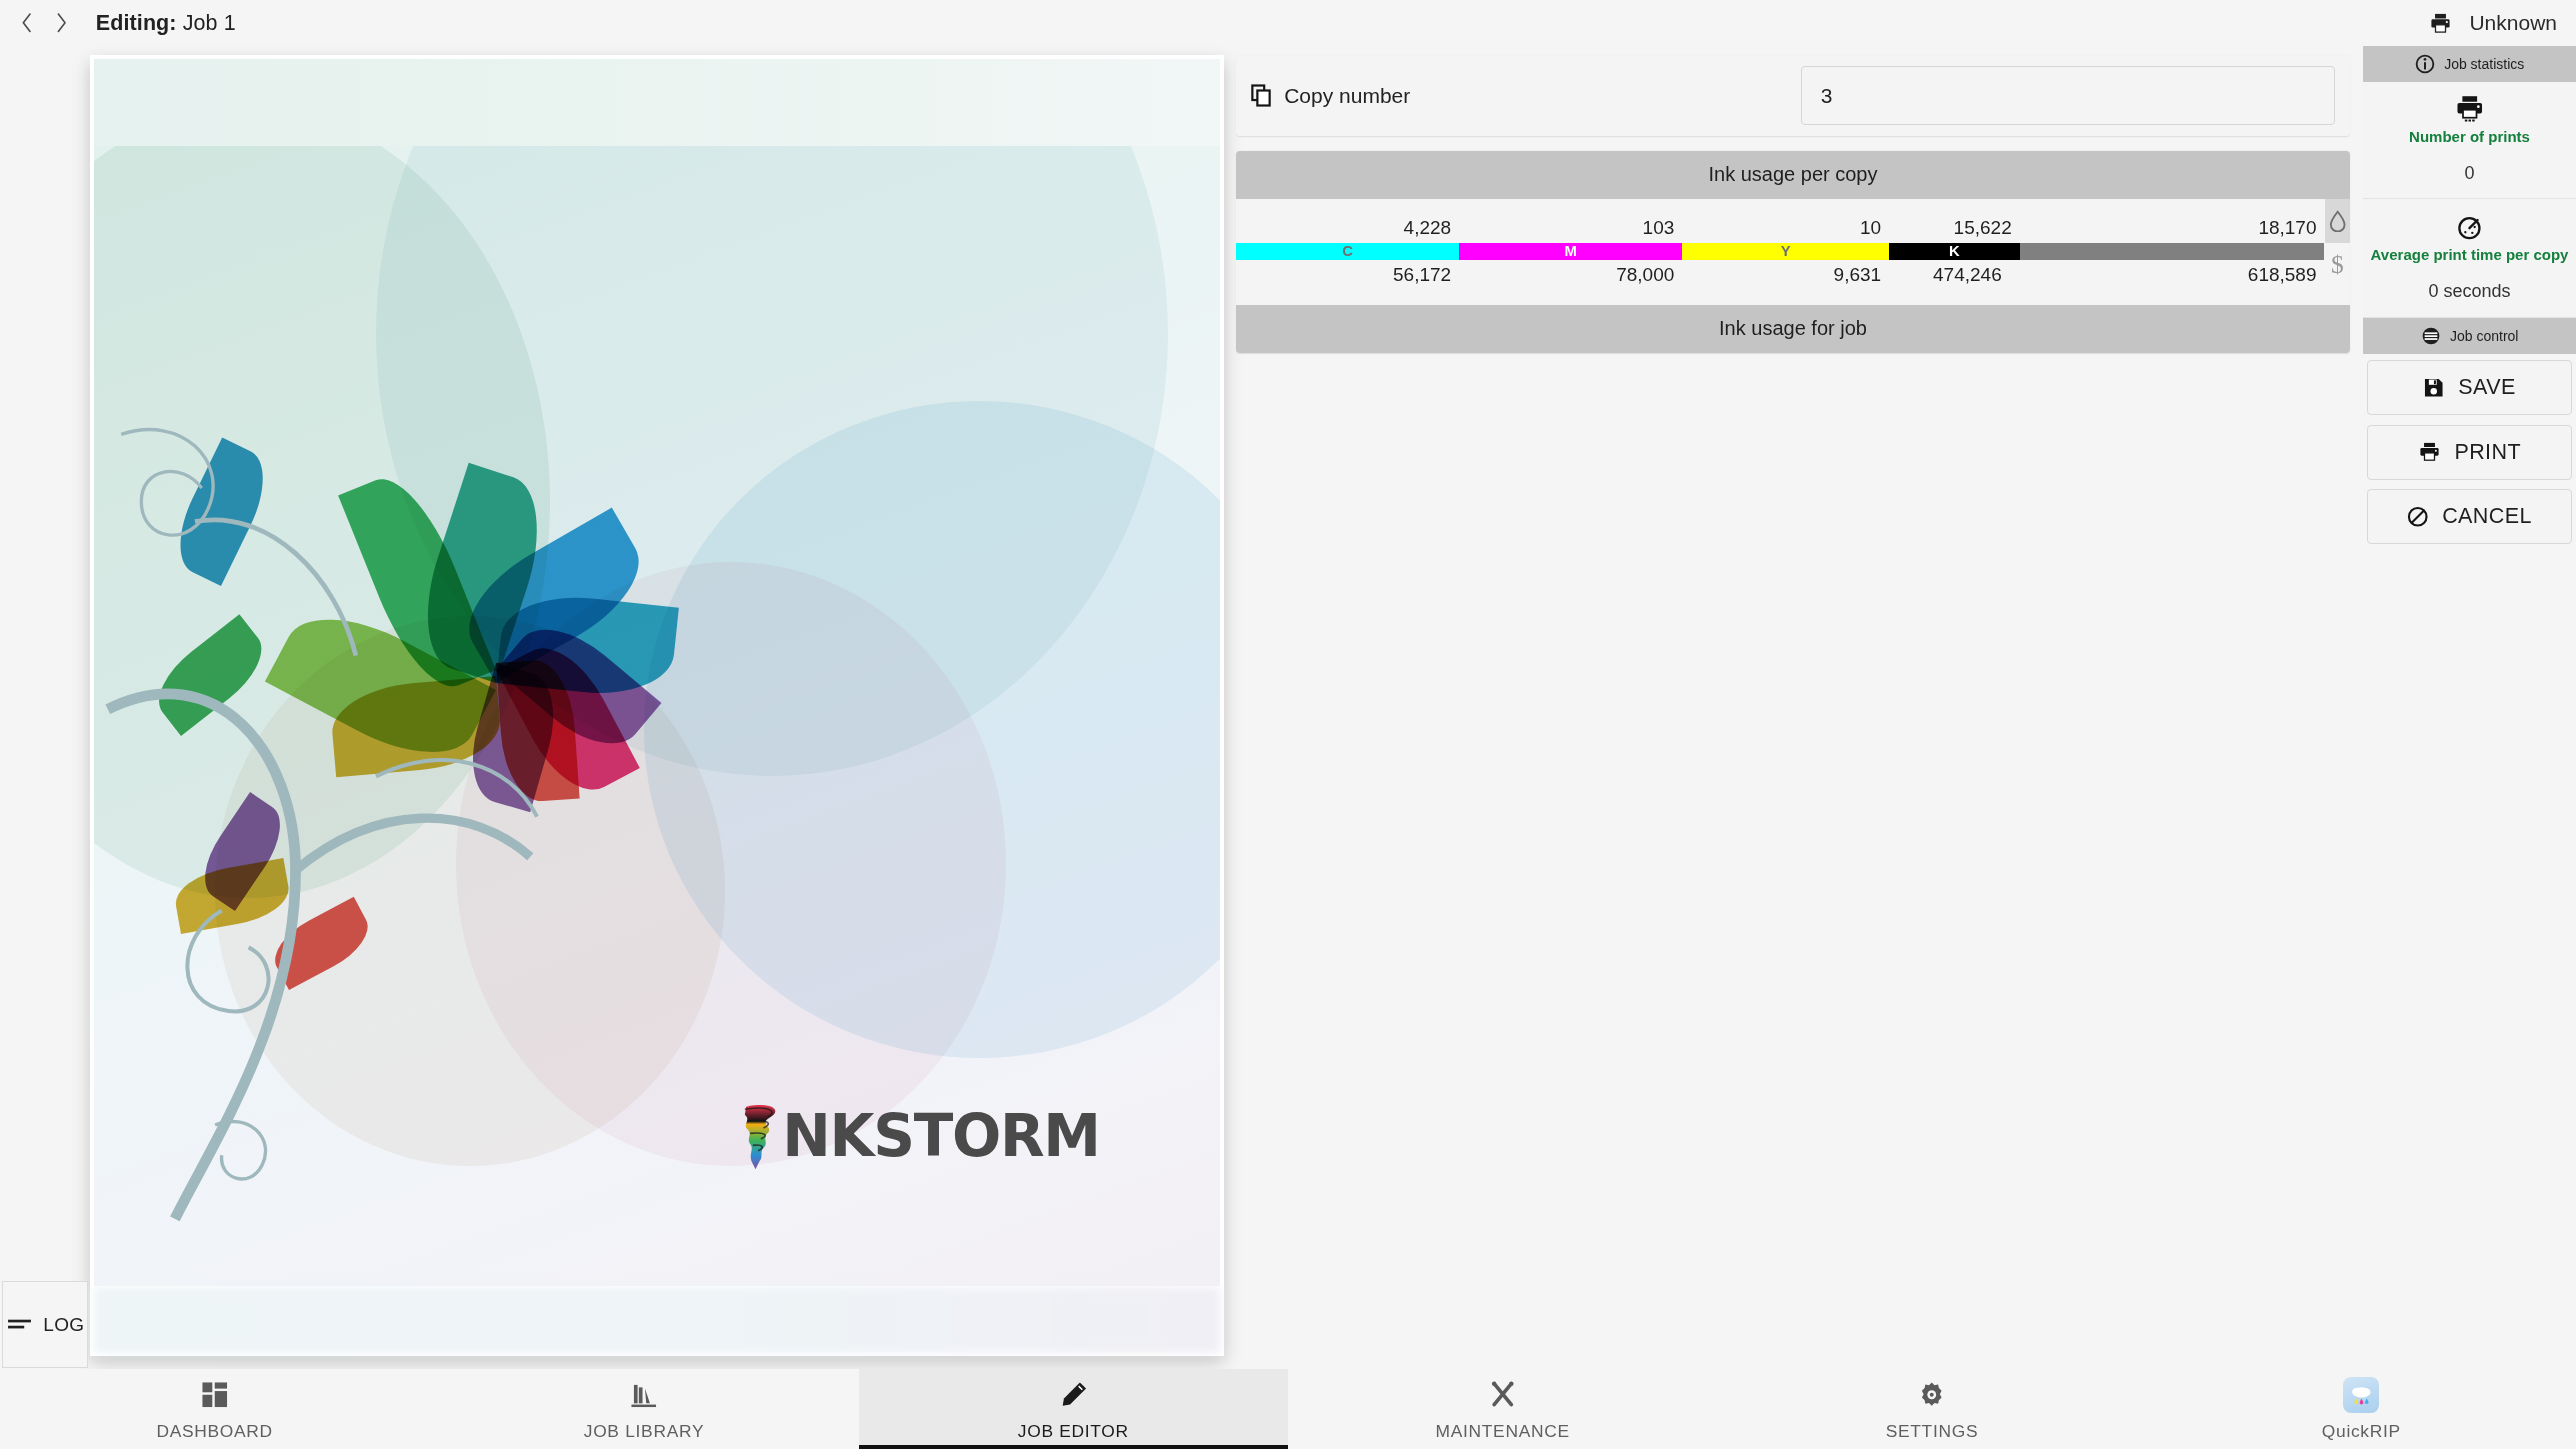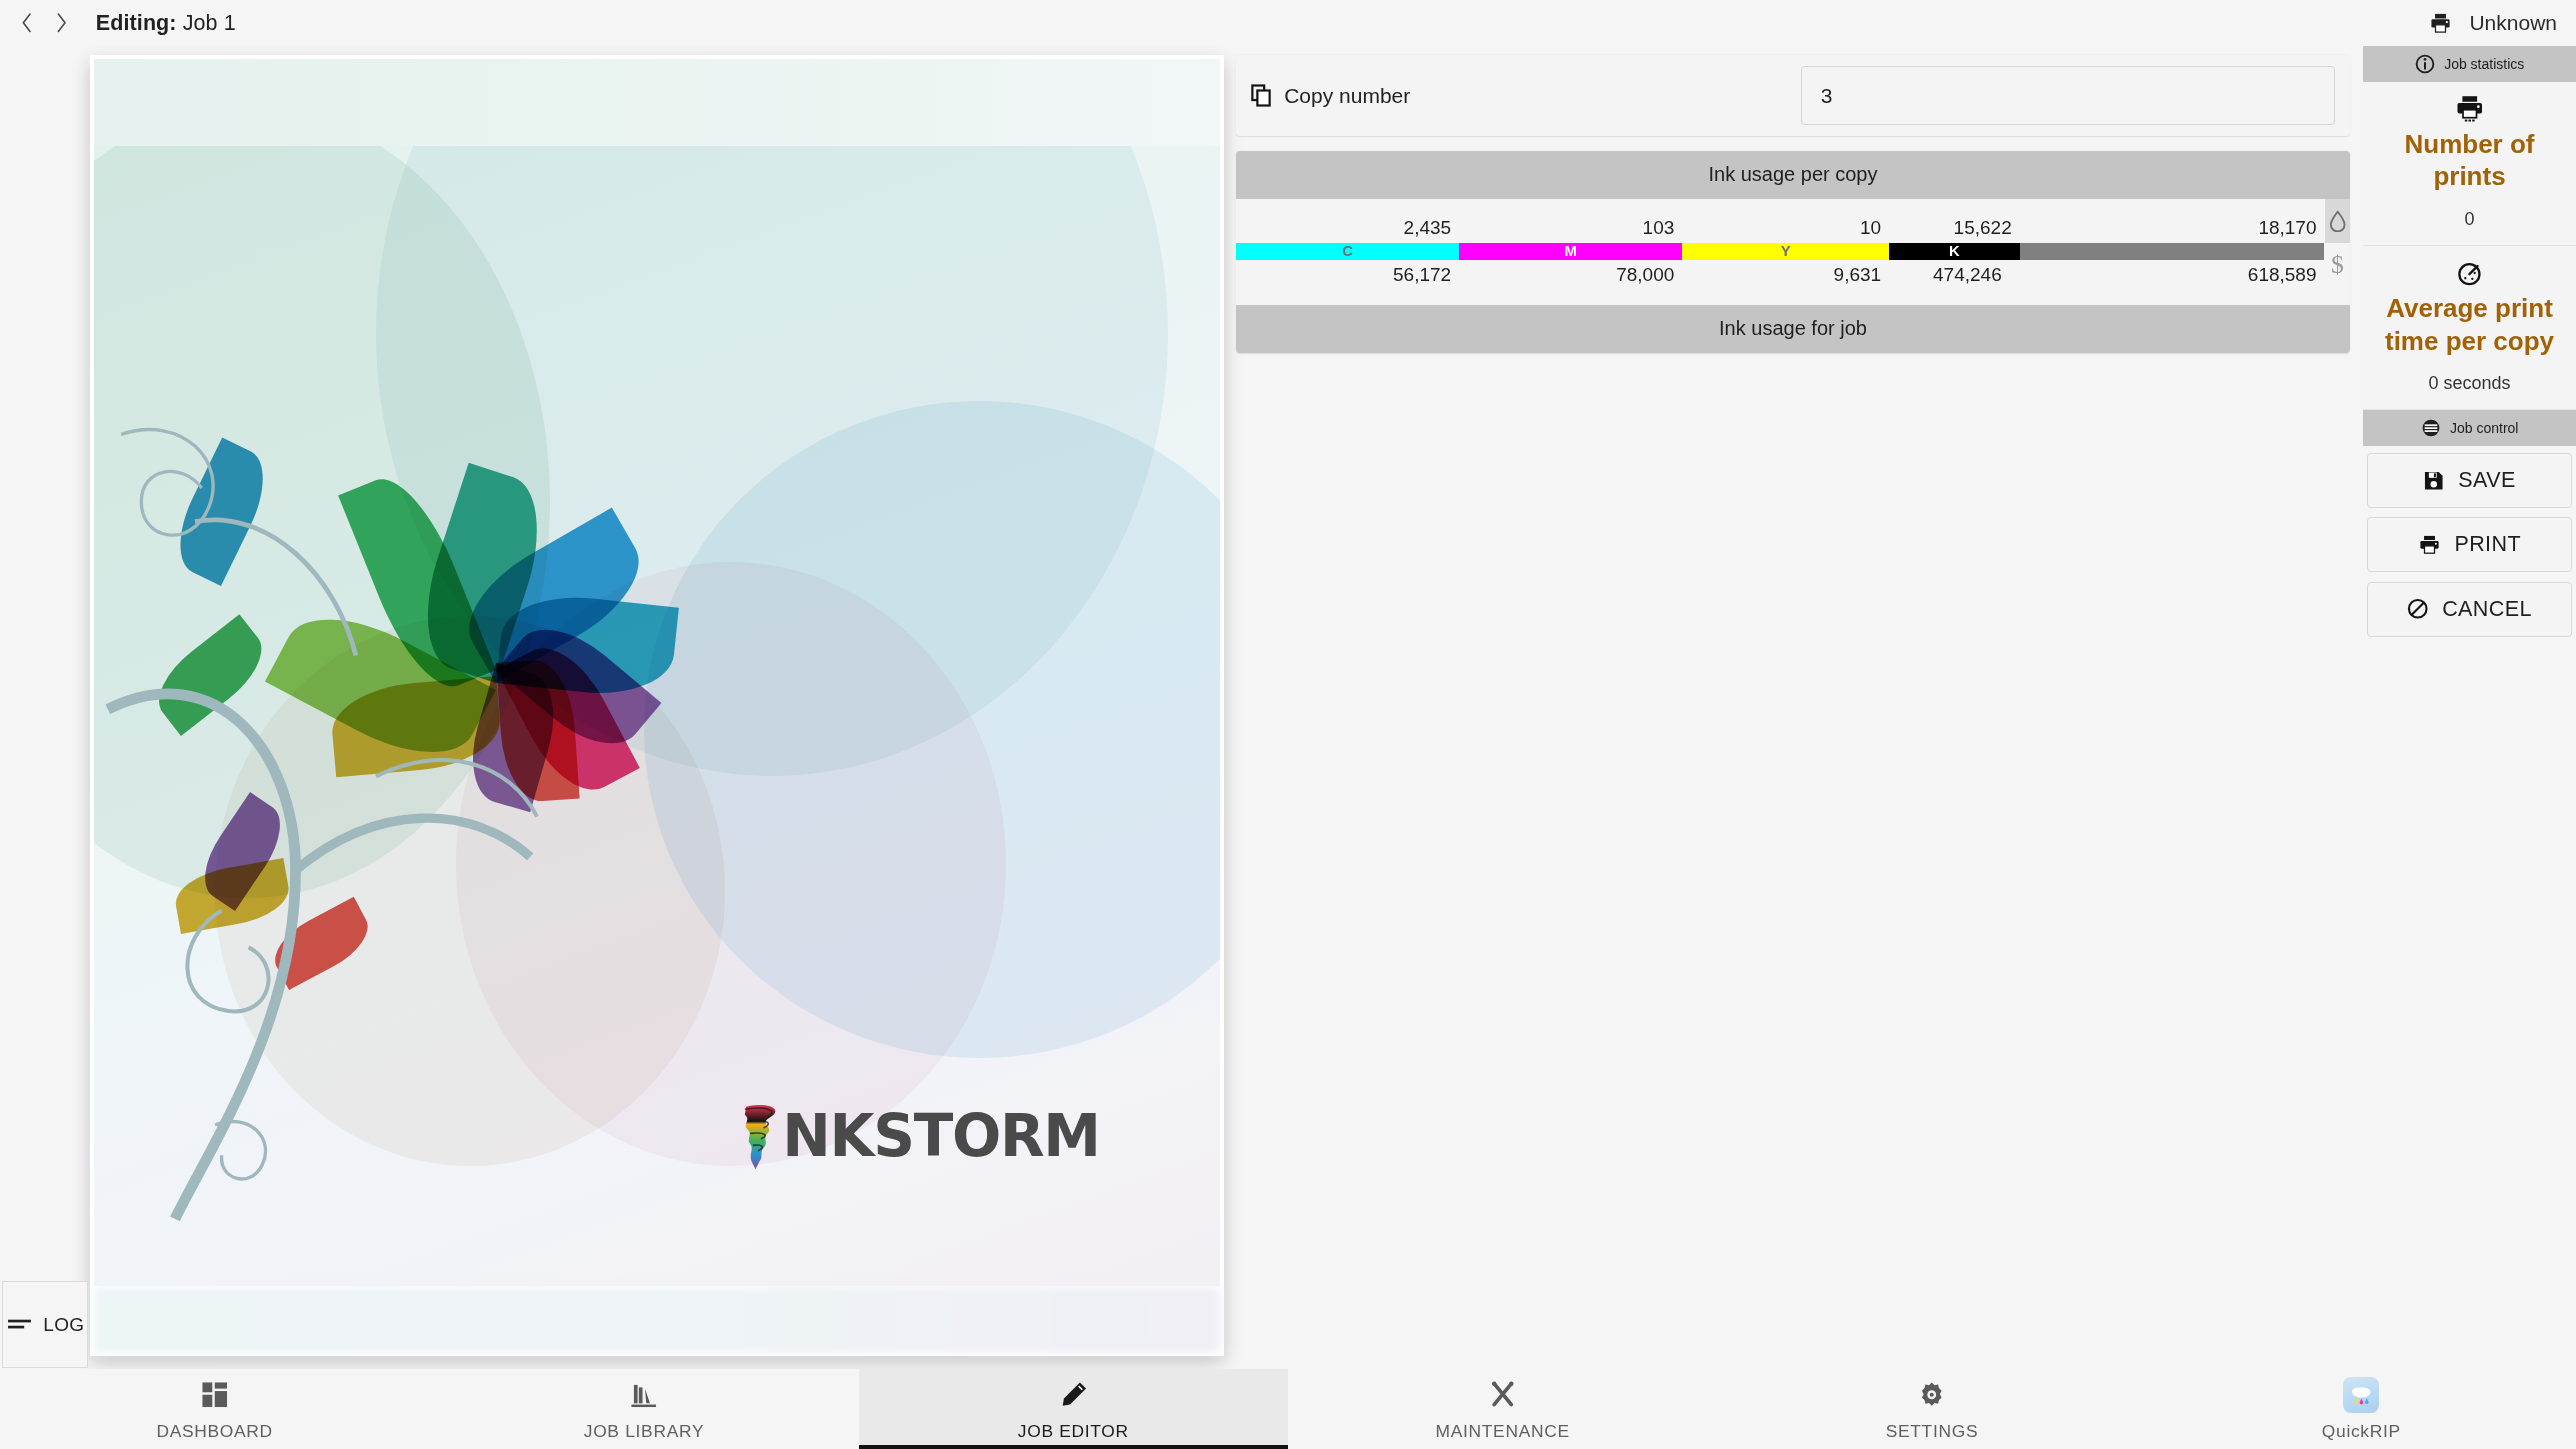--- a/index.html
+++ b/index.html
@@ -123,21 +123,21 @@
   }
   .sec-head {
     height: 36px; background: #c4c4c4; display: flex; align-items: center; justify-content: center;
     gap: 9.4px; font-size: 14px; color: #1f1f1f;
   }
   .stat {
     background: #f4f4f4; padding: 13.4px 6.7px 14.8px; text-align: center;
     border-bottom: 0.7px solid #e3e3e3;
   }
   .stat .ico { display: flex; justify-content: center; margin-bottom: 5.4px; }
-  .stat .name { font-size: 26px; font-weight: 700; color: #a16207; line-height: 1.25; }
+  .stat .name { font-size: 15px; font-weight: 700; color: #15803d; line-height: 1.25; }
   .stat .val { font-size: 18px; color: #333; margin-top: 16px; }
   .jc-buttons { padding: 6.7px 4px 0; }
   .act-btn {
     height: 55px; margin: 0 0 9.4px 0; background: #f4f4f4;
     border: 0.7px solid #d8d8d8; border-radius: 4px;
     display: flex; align-items: center; justify-content: center; gap: 13.4px;
     font-size: 21.5px; color: #1f1f1f; cursor: pointer; letter-spacing: 0.4px;
   }
 
   
@@ -279,21 +279,21 @@
       </div>
     </div>
 
     <div class="card ink-card">
       <div class="ink-head">Ink usage per copy</div>
 
       <div class="ink-body">
         <div class="ink-main">
           <div class="row-pad-top"></div>
           <div class="nums-row" id="row-percopy">
-              <div class="num" style="right: 79.5%; margin-right: 8px;">2,435</div>
+              <div class="num" style="right: 79.5%; margin-right: 8px;">4,228</div>
               <div class="num" style="right: 59%; margin-right: 8px;">103</div>
               <div class="num" style="right: 40%; margin-right: 8px;">10</div>
               <div class="num" style="right: 28%; margin-right: 8px;">15,622</div>
               <div class="num" style="right: 0%; margin-right: 8px;">18,170</div>
             </div>
           <div class="bar" id="ink-bar">
               <div class="seg" style="width: 20.5%; background: rgb(0, 255, 255);">
                 <span class="sl" style="color: rgb(112, 112, 112);">C</span>
               </div>
               <div class="seg" style="width: 20.5%; background: rgb(255, 0, 255);">

